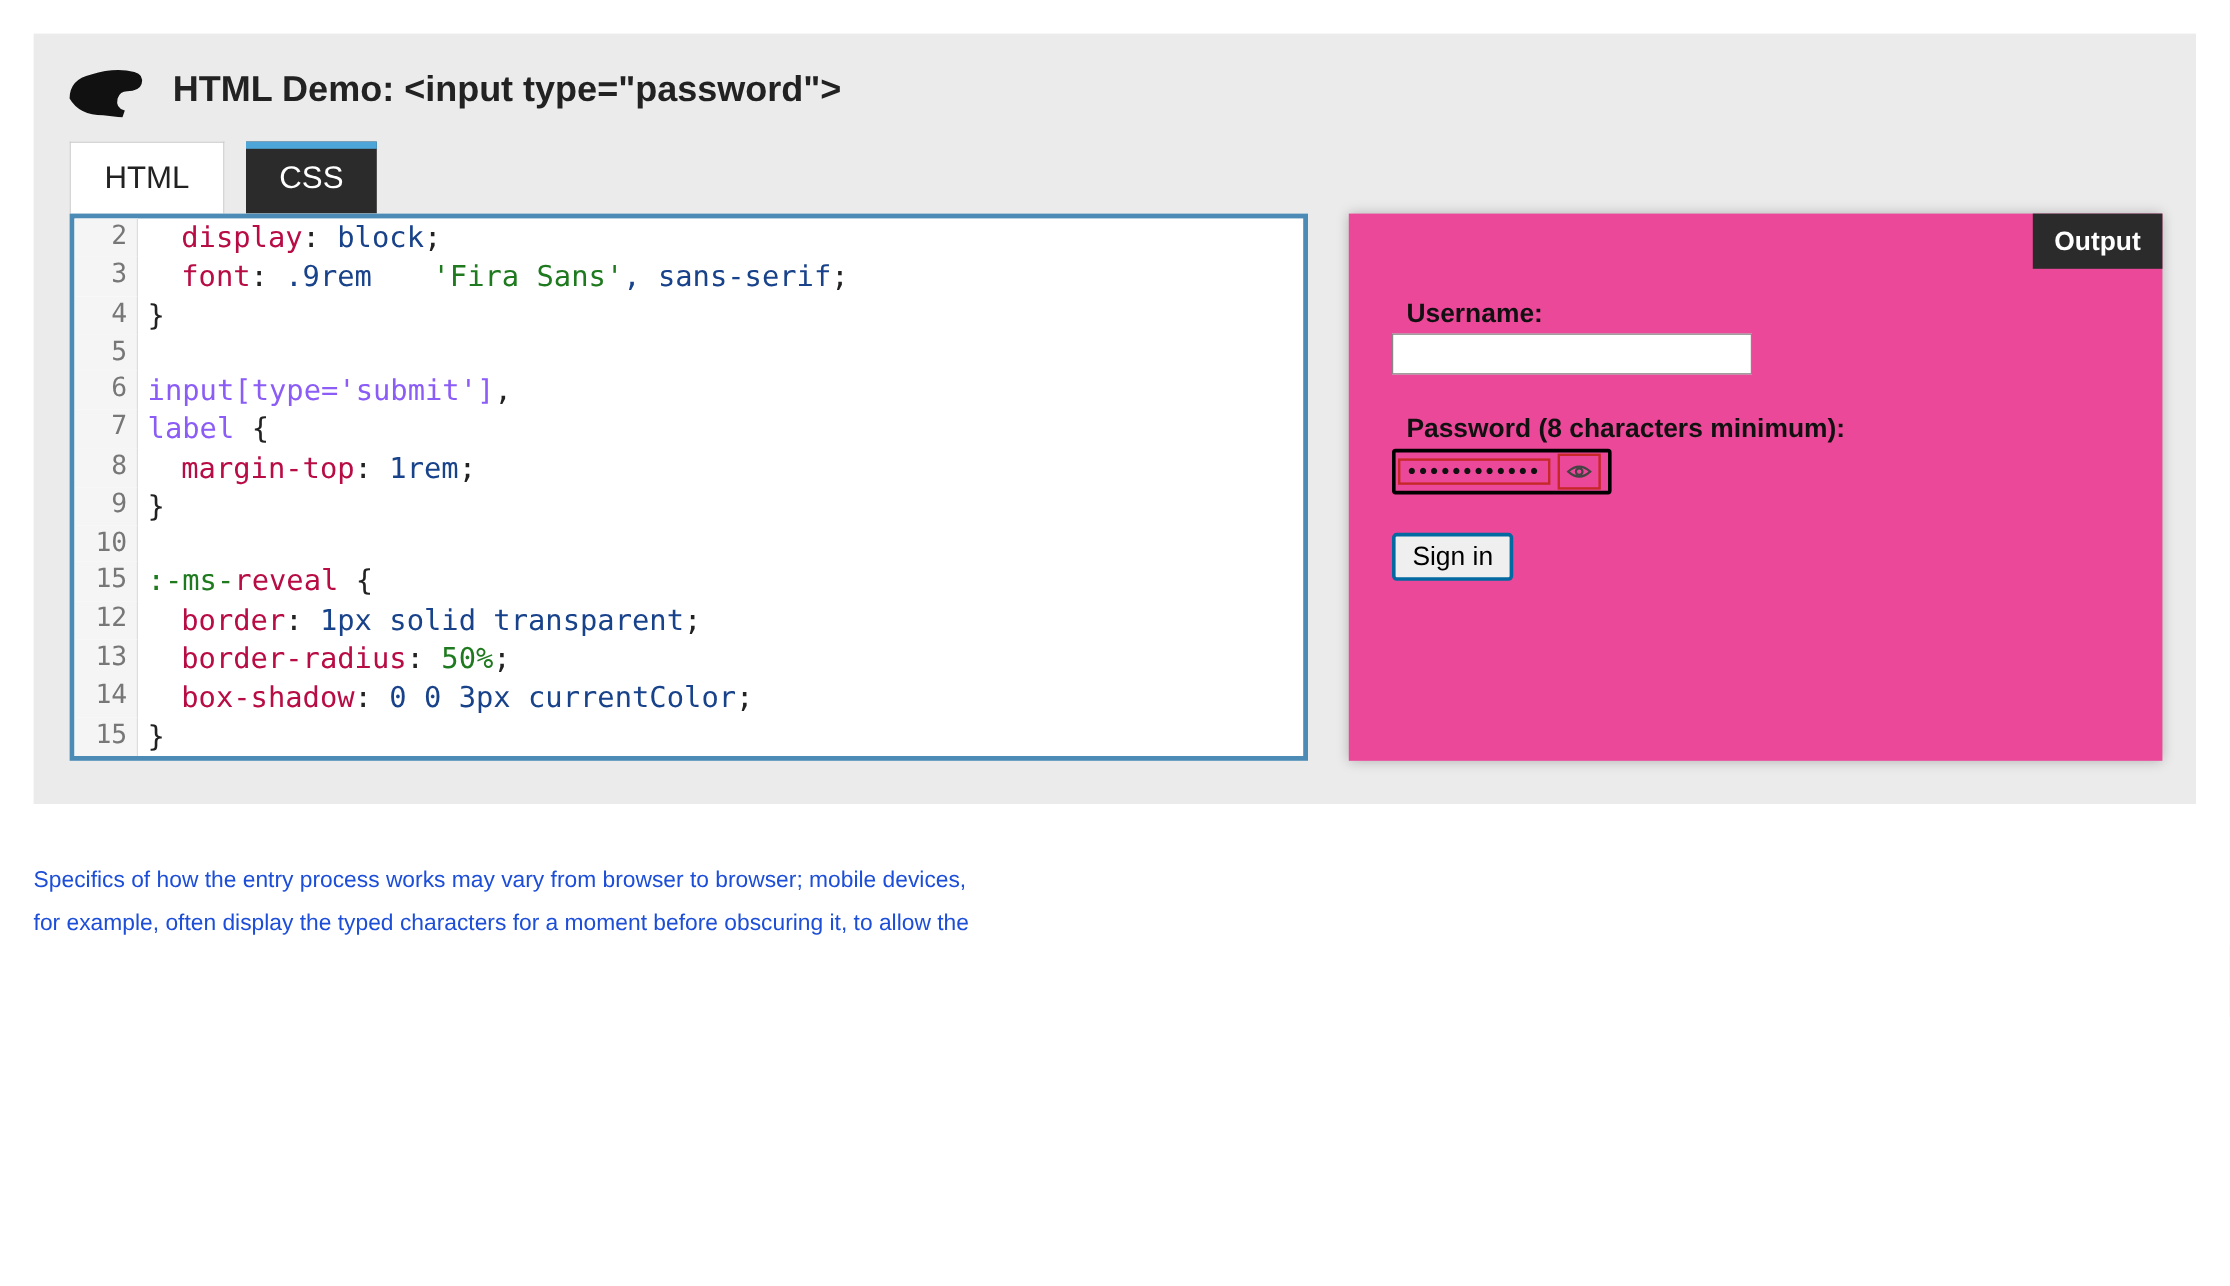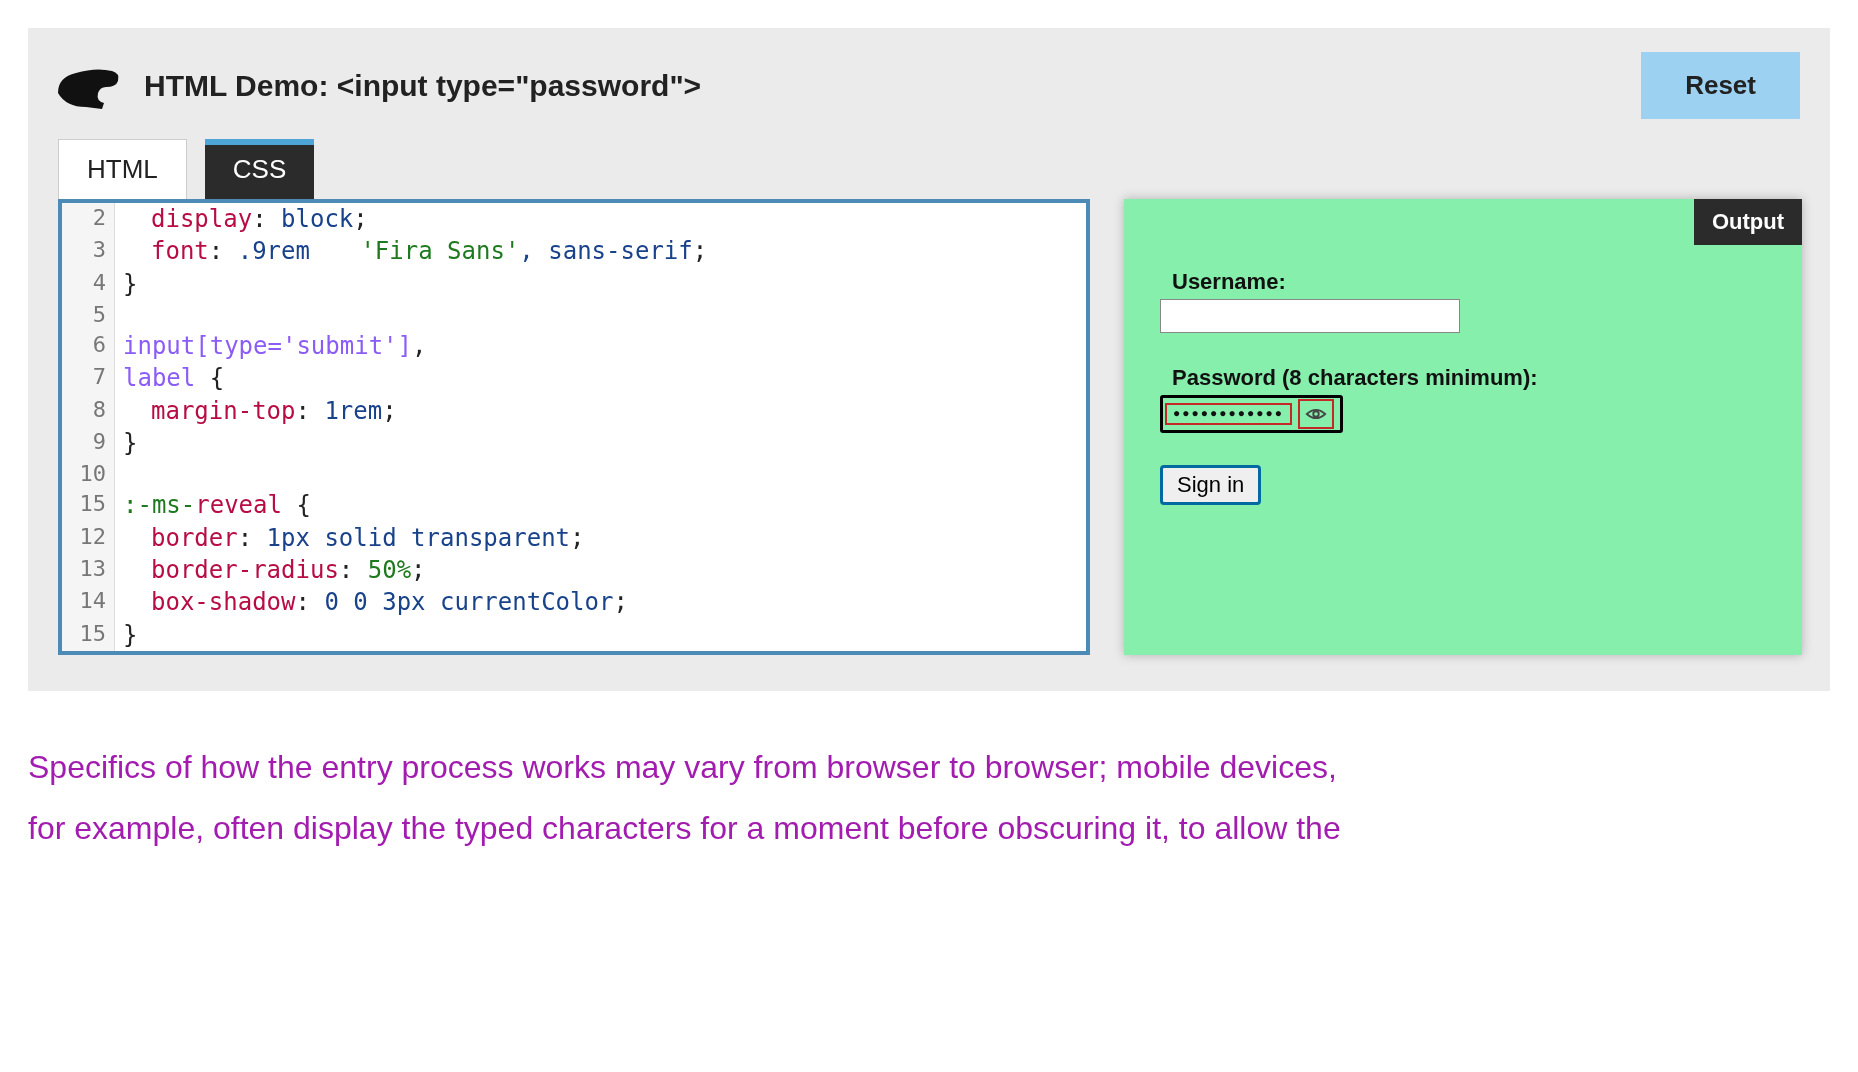--- a/index.html
+++ b/index.html
@@ -121,21 +121,21 @@
   .tok-sel    { color: #8b5cf6; }
   .tok-pseudo { color: #1f7a1f; }
   .tok-reveal { color: #b80c44; }
   .tok-string { color: #1f7a1f; margin-left: 36px; }
   .tok-num    { color: #1f7a1f; }
   .indent     { display:inline-block; width: 28px; }
 
   
   .output-panel {
     flex: 0 0 606px;
-    background: #86efac;
+    background: #ec4899;
     position: relative;
     box-shadow: 0 0 10px rgba(0,0,0,.25);
     padding: 70px 36px 4px 36px;
     font-family: Arial, Helvetica, sans-serif;
   }
   .output-tag {
     position: absolute;
     top: 0;
     right: 0;
     background: #2b2b2b;
@@ -196,42 +196,41 @@
     font-size: 22px;
     padding: 4px 14px;
     border: 3px solid #0369a1;
     background: #efefef;
     border-radius: 4px;
     cursor: pointer;
   }
 
   
   .prose {
-    font-size: 32px;
-    color: #a21caf;
+    font-size: 19px;
+    color: #1d4ed8;
     padding: 18px 28px 0 28px;
     line-height: 1.9;
   }
 </style>
 </head>
 <body>
 
 <div class="page">
   <div class="demo-panel">
 
     <div class="demo-header">
       <div class="demo-header-left">
         <span class="logo">
           <svg viewBox="0 0 64 46">
             <path d="M2 30 Q2 14 20 10 Q40 4 56 8 Q64 10 62 18 Q60 24 50 24 Q44 24 42 30 Q40 38 48 40 L46 46 L30 44 Q10 44 2 30 Z" fill="#111"></path>
           </svg>
         </span>
         <span class="demo-title">HTML Demo: &lt;input type="password"&gt;</span>
       </div>
-      <button class="reset-btn">Reset</button>
     </div>
 
     <div class="tabs">
       <div class="tab">HTML</div>
       <div class="tab active">CSS</div>
     </div>
 
     <div class="demo-body">
 
       <div class="code-panel" id="code-panel">

